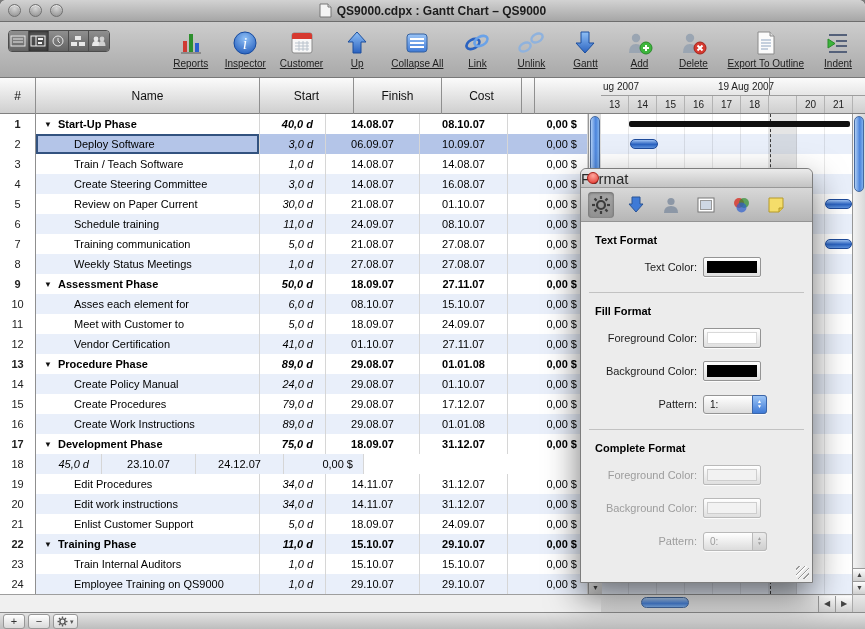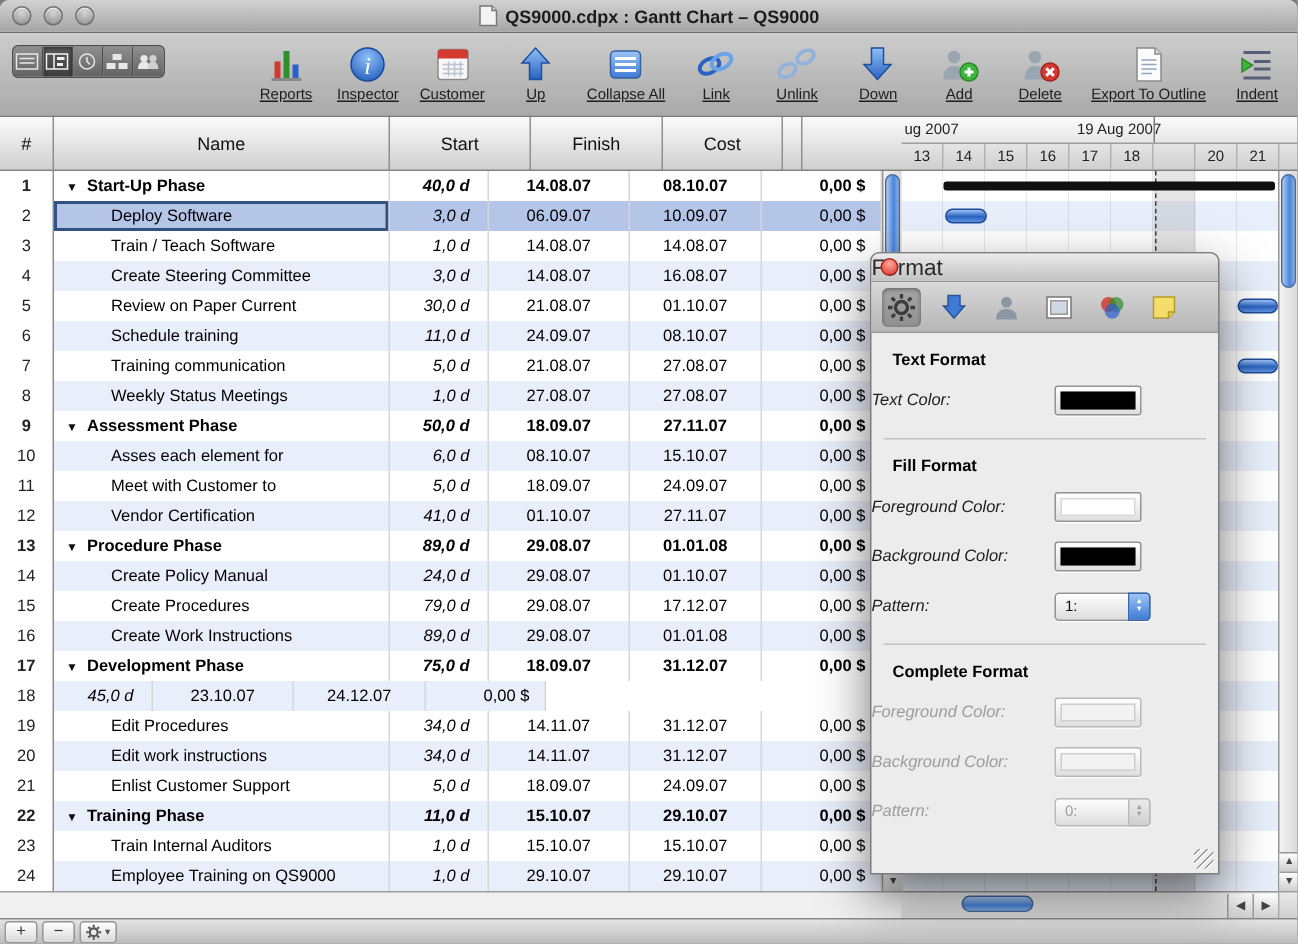--- a/index.html
+++ b/index.html
@@ -113,21 +113,21 @@
     font-size:15px; color:#2a2a2a; }
   .p-close { position:absolute; left:6px; top:3px; width:12px; height:12px; border-radius:50%;
     background:radial-gradient(circle at 50% 28%, #ffa79e, #e0342a); border:1px solid #a8211a; }
   .p-toolbar { height:34px; background:linear-gradient(#d8d8d8,#b6b6b6); border-bottom:1px solid #949494;
     display:flex; align-items:center; padding:0 7px; gap:9px; }
   .p-tool { width:26px; height:26px; display:flex; align-items:center; justify-content:center; border-radius:4px; }
   .p-tool.selected { background:rgba(0,0,0,.22); box-shadow:inset 0 1px 3px rgba(0,0,0,.4); }
   .p-content { position:relative; }
   .p-section-head { font-size:11px; font-weight:bold; color:#000; margin:12px 0 0 14px; }
   .p-field { display:flex; align-items:center; height:24px; margin-top:9px; }
-  .p-label { width:122px; font-size:11px; color:#1e1e1e; padding-right:6px;font-style:italic; }
+  .p-label { width:122px; text-align:right; font-size:11px; color:#1e1e1e; padding-right:6px; }
   .p-label.disabled { color:#9d9d9d; }
   .colorwell { width:58px; height:20px; border:1px solid #949494; border-radius:2px;
     background:linear-gradient(#ffffff,#dfdfdf); padding:3px; box-shadow:0 1px 0 rgba(255,255,255,.8); }
   .colorwell.disabled { border-color:#b9b9b9; }
   .colorwell .swatch { width:100%; height:100%; border:1px solid rgba(0,0,0,.15); }
   .popup { position:relative; width:64px; height:19px; border:1px solid #949494; border-radius:3px;
     background:linear-gradient(#ffffff,#dcdcdc); font-size:10px; color:#111;
     display:flex; align-items:center; padding-left:6px; box-shadow:0 1px 0 rgba(255,255,255,.8); }
   .popup .cap { position:absolute; right:-1px; top:-1px; bottom:-1px; width:15px; border-radius:0 3px 3px 0;
     background:linear-gradient(#9cc5f6,#3f7ad6); border:1px solid #3a66ab; color:#fff; font-size:5px;
@@ -298,21 +298,21 @@
             <svg width="24" height="26">
               <defs>
                 <linearGradient id="gd" x1="0" y1="0" x2="0" y2="1">
                   <stop offset="0%" stop-color="#8fc0f6"></stop>
                   <stop offset="100%" stop-color="#2a62c0"></stop>
                 </linearGradient>
               </defs>
               <path d="M12 23 L3 13 L8 13 L8 2 L16 2 L16 13 L21 13 Z" fill="url(#gd)" stroke="#1c4f9e"></path>
             </svg>
           </div>
-        <div class="tb-label">Down</div>
+        <div class="tb-label">Gantt</div>
       </div>
       <div class="tb-btn">
         <div class="tb-icon">
             <svg width="28" height="26">
               <circle cx="11" cy="8" r="4.2" fill="#9aa5b2"></circle>
               <path d="M4 23 q0-9 7-9 t7 9 Z" fill="#9aa5b2"></path>
               <circle cx="21" cy="18" r="6" fill="#3db53d" stroke="#2a8a2a"></circle>
               <path d="M21 15 v6 M18 18 h6" stroke="#fff" stroke-width="2"></path>
             </svg>
           </div>

